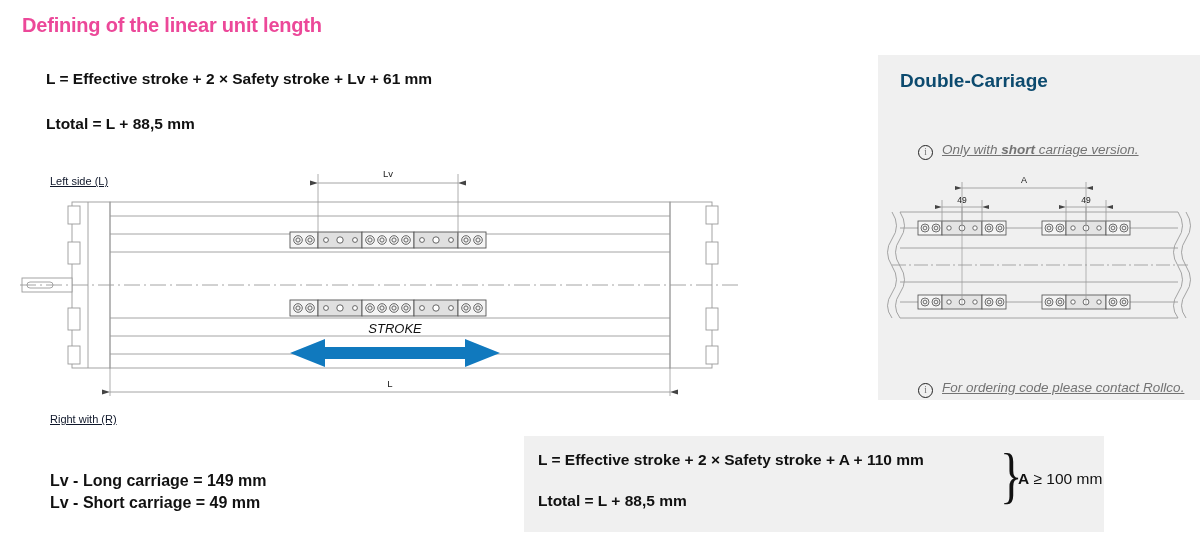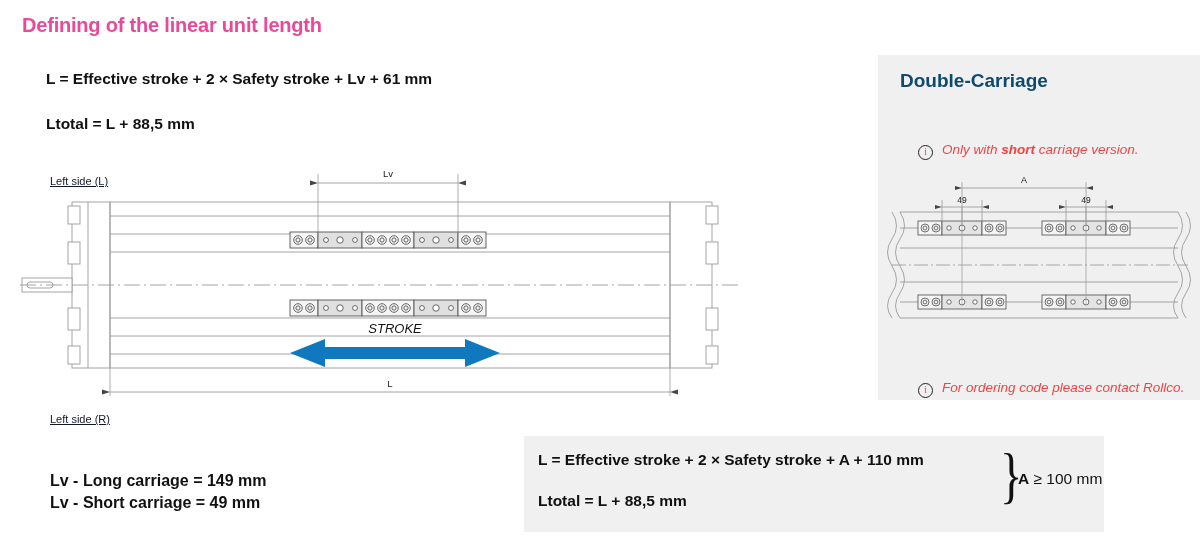--- a/index.html
+++ b/index.html
@@ -31,21 +31,21 @@
   #lv-long{left:50px;top:472px;text-align:right;}
   #lv-short{left:50px;top:494px;text-align:right;}
 
   
   #double-carriage-panel{
     left:878px;top:55px;width:322px;height:345px;background:#f0f0f0;
   }
   #panel-title{
     left:900px;top:70px;font-size:19px;font-weight:bold;color:#0c4a6e;white-space:nowrap;
   }
-  .info-row{font-size:13.5px;font-style:italic;color:#ef4444;white-space:nowrap;}
+  .info-row{font-size:13.5px;font-style:italic;color:#737373;white-space:nowrap;text-decoration:underline;}
   #note-short-carriage{left:918px;top:142px;}
   #note-ordering{left:918px;top:380px;}
   .info-icon{
     display:inline-block;width:13px;height:13px;border:1px solid #222;border-radius:50%;
     font-style:normal;font-size:9.5px;line-height:12px;text-align:center;
     font-family:"Liberation Serif","DejaVu Serif",serif;margin-right:9px;
     position:relative;top:1px;
   }
   .bold-in{font-weight:bold;font-style:italic;}
 
@@ -71,21 +71,21 @@
 </style>
 </head>
 <body>
 
 <div class="abs" id="page-title">Defining of the linear unit length</div>
 
 <div class="abs formula" id="formula-L">L = Effective stroke + 2 × Safety stroke + Lv + 61 mm</div>
 <div class="abs formula" id="formula-Ltotal">Ltotal = L + 88,5 mm</div>
 
 <div class="abs side-label" id="label-left-side">Left side (L)</div>
-<div class="abs side-label" id="label-right-side">Left side (R)</div>
+<div class="abs side-label" id="label-right-side">Right with (R)</div>
 
 <svg class="abs" id="main-drawing" width="760" height="260">
   <defs>
 
     <g id="boltpair">
       <circle cx="0" cy="0" r="4.3" fill="none" stroke="#555" stroke-width="0.9"></circle>
       <circle cx="0" cy="0" r="2.1" fill="none" stroke="#555" stroke-width="0.9"></circle>
     </g>
     <marker id="arrL" markerWidth="9" markerHeight="7" refX="8.4" refY="3.5" orient="auto" markerUnits="userSpaceOnUse">
       <path d="M8.4,3.5 L0,0.9 L0,6.1 Z" fill="#444"></path>

